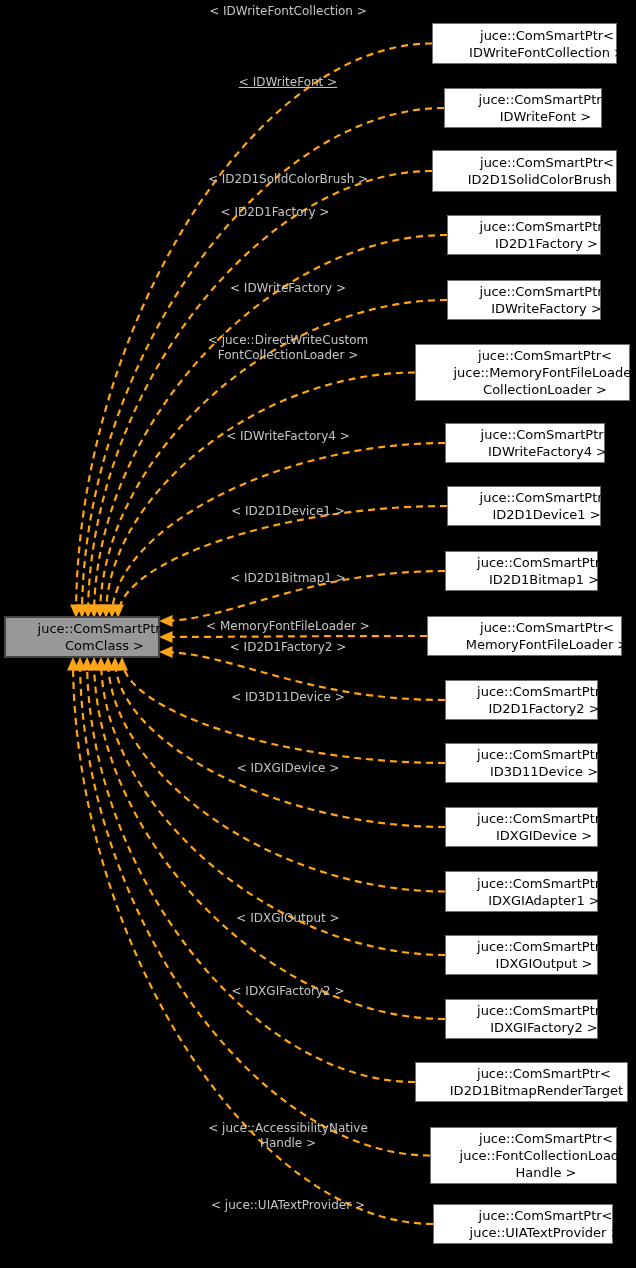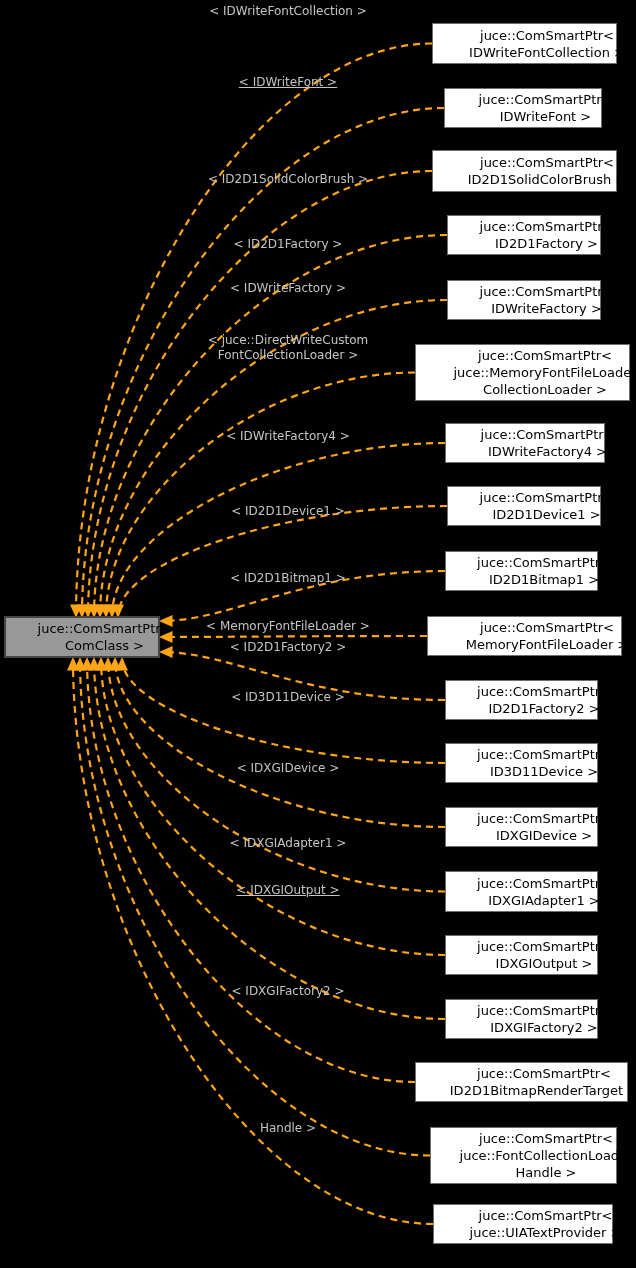--- a/index.html
+++ b/index.html
@@ -103,21 +103,21 @@
       <div>juce::ComSmartPtr&lt;</div>
       <div>ID2D1SolidColorBrush &gt;</div>
     </div>
     <div class="edge-label" style="left: 128px; top: 154px; margin-top: 18px;">
       <div>&lt; ID2D1SolidColorBrush &gt;</div>
     </div>
     <div class="node" style="left: 447px; top: 215px; width: 154px; height: 40px;">
       <div>juce::ComSmartPtr&lt;</div>
       <div>ID2D1Factory &gt;</div>
     </div>
-    <div class="edge-label" style="left: 128px; top: 205px; margin-top: 32px;">
+    <div class="edge-label" style="left: 115px; top: 205px;">
       <div>&lt; ID2D1Factory &gt;</div>
     </div>
     <div class="node" style="left: 447px; top: 280px; width: 154px; height: 40px;">
       <div>juce::ComSmartPtr&lt;</div>
       <div>IDWriteFactory &gt;</div>
     </div>
     <div class="edge-label" style="left: 128px; top: 281px;">
       <div>&lt; IDWriteFactory &gt;</div>
     </div>
     <div class="node" style="left: 415px; top: 344px; width: 215px; height: 57px;">
@@ -175,46 +175,47 @@
       <div>juce::ComSmartPtr&lt;</div>
       <div>IDXGIDevice &gt;</div>
     </div>
     <div class="edge-label" style="left: 128px; top: 761px;">
       <div>&lt; IDXGIDevice &gt;</div>
     </div>
     <div class="node" style="left: 445px; top: 871px; width: 153px; height: 41px;">
       <div>juce::ComSmartPtr&lt;</div>
       <div>IDXGIAdapter1 &gt;</div>
     </div>
-    <div class="edge-label" style="left: 128px; top: 836px;">
-      <div>&lt; IDXGIAdapter1 &gt;</div>
-    </div>
     <div class="node" style="left: 445px; top: 935px; width: 153px; height: 40px;">
       <div>juce::ComSmartPtr&lt;</div>
       <div>IDXGIOutput &gt;</div>
     </div>
-    <div class="edge-label" style="left: 128px; top: 883px; text-decoration: underline;">
+    <div class="edge-label" style="left: 128px; top: 911px;">
       <div>&lt; IDXGIOutput &gt;</div>
     </div>
     <div class="node" style="left: 445px; top: 999px; width: 153px; height: 40px;">
       <div>juce::ComSmartPtr&lt;</div>
       <div>IDXGIFactory2 &gt;</div>
     </div>
     <div class="edge-label" style="left: 128px; top: 984px;">
       <div>&lt; IDXGIFactory2 &gt;</div>
     </div>
     <div class="node" style="left: 415px; top: 1062px; width: 213px; height: 40px;">
       <div>juce::ComSmartPtr&lt;</div>
       <div>ID2D1BitmapRenderTarget &gt;</div>
     </div>
     <div class="node" style="left: 430px; top: 1127px; width: 187px; height: 57px;">
       <div>juce::ComSmartPtr&lt;</div>
       <div>juce::FontCollectionLoader</div>
       <div>Handle &gt;</div>
     </div>
     <div class="edge-label" style="left: 128px; top: 1121px;">
+      <div>&lt; juce::AccessibilityNative</div>
       <div>Handle &gt;</div>
     </div>
     <div class="node" style="left: 433px; top: 1204px; width: 180px; height: 40px;">
       <div>juce::ComSmartPtr&lt;</div>
       <div>juce::UIATextProvider &gt;</div>
+    </div>
+    <div class="edge-label" style="left: 128px; top: 1198px;">
+      <div>&lt; juce::UIATextProvider &gt;</div>
     </div>
   </div>
 
 </body></html>

